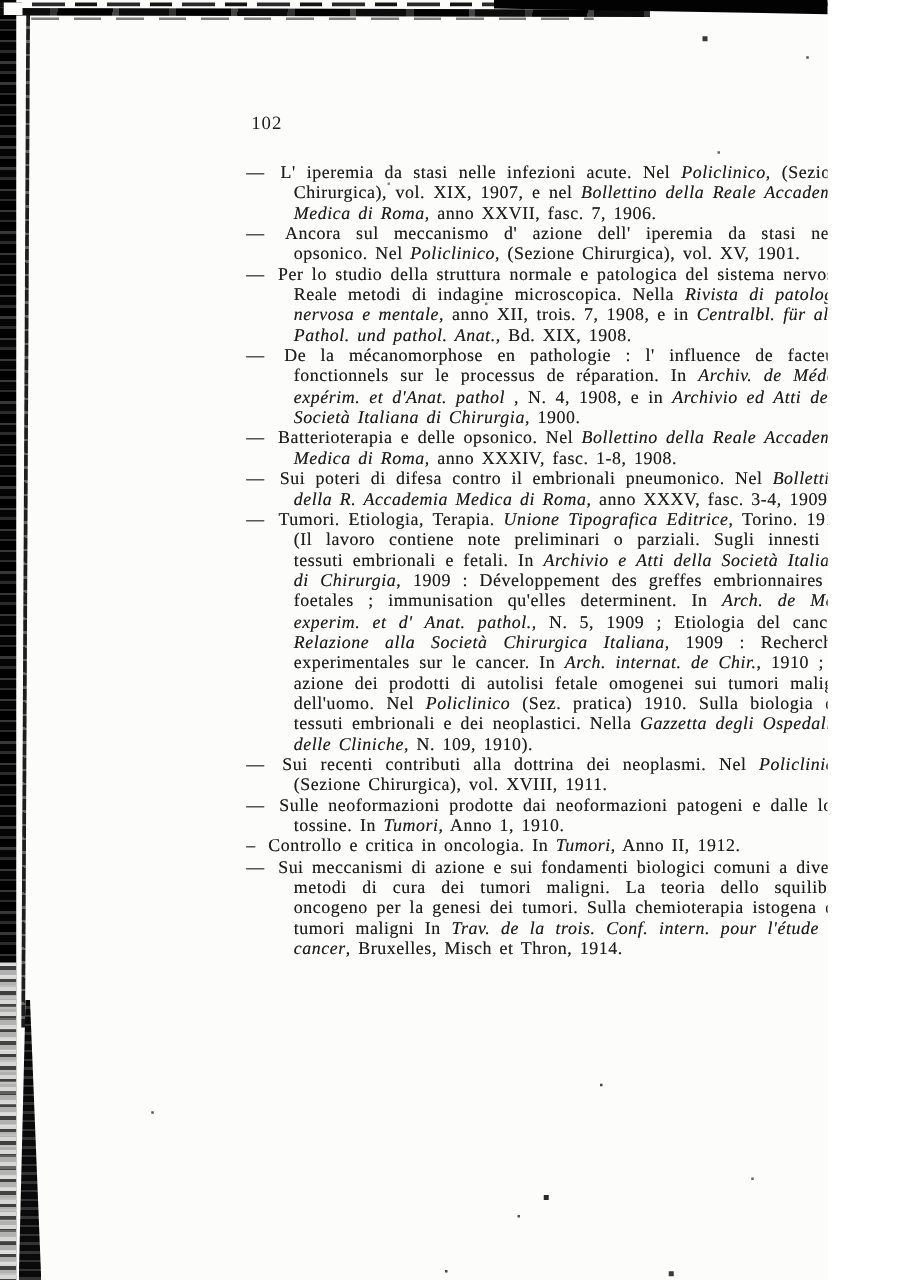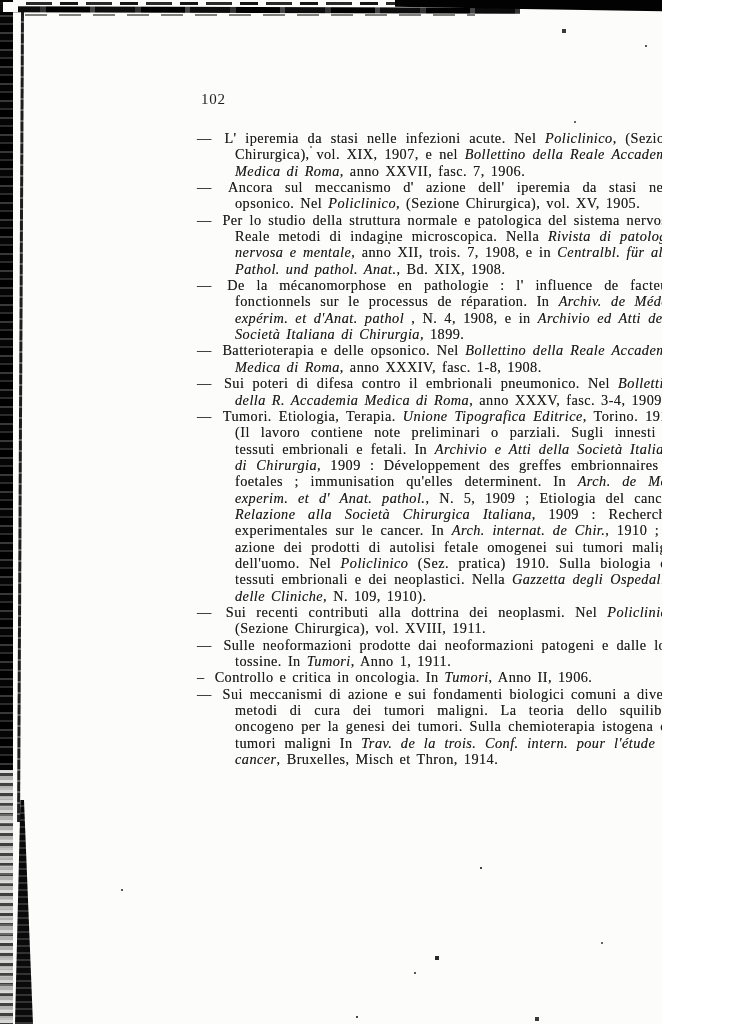--- a/index.html
+++ b/index.html
@@ -123,25 +123,25 @@
   <div class="top-edge-band"></div>
   <div class="top-edge-wedge"></div>
   <div class="top-edge-line2"></div>
   <div class="corner-right-strip"></div>
   <div class="corner-notch"></div>
   <div class="specks"></div>
 
   <div class="page-number">102</div>
   <div class="bib-entries">
       <div class="entry"><span class="dash">— </span><span>L' iperemia da stasi nelle infezioni acute. Nel </span><span class="it">Policlinico</span><span>, (Sezione Chirurgica), vol. XIX, 1907, e nel </span><span class="it">Bollettino della Reale Accademia Medica di Roma</span><span>, anno XXVII, fasc. 7, 1906.</span></div>
-      <div class="entry"><span class="dash">— </span><span>Ancora sul meccanismo d' azione dell' iperemia da stasi nelle opsonico. Nel </span><span class="it">Policlinico</span><span>, (Sezione Chirurgica), vol. XV, 1905.</span></div>
+      <div class="entry"><span class="dash">— </span><span>Ancora sul meccanismo d' azione dell' iperemia da stasi nelle opsonico. Nel </span><span class="it">Policlinico</span><span>, (Sezione Chirurgica), vol. XV, 1901.</span></div>
       <div class="entry"><span class="dash">— </span><span>Per lo studio della struttura normale e patologica del sistema nervoso. Reale metodi di indagine microscopica. Nella </span><span class="it">Rivista di patologia nervosa e mentale</span><span>, anno XII, trois. 7, 1908, e in </span><span class="it">Centralbl. für allg. Pathol. und pathol. Anat.</span><span>, Bd. XIX, 1908.</span></div>
-      <div class="entry"><span class="dash">— </span><span>De la mécanomorphose en pathologie : l' influence de facteurs fonctionnels sur le processus de réparation. In </span><span class="it">Archiv. de Médec. expérim. et d'Anat. pathol</span><span> , N. 4, 1908, e in </span><span class="it">Archivio ed Atti della Società Italiana di Chirurgia</span><span>, 1899.</span></div>
+      <div class="entry"><span class="dash">— </span><span>De la mécanomorphose en pathologie : l' influence de facteurs fonctionnels sur le processus de réparation. In </span><span class="it">Archiv. de Médec. expérim. et d'Anat. pathol</span><span> , N. 4, 1908, e in </span><span class="it">Archivio ed Atti della Società Italiana di Chirurgia</span><span>, 1900.</span></div>
       <div class="entry"><span class="dash">— </span><span>Batterioterapia e delle opsonico. Nel </span><span class="it">Bollettino della Reale Accademia Medica di Roma</span><span>, anno XXXIV, fasc. 1-8, 1908.</span></div>
       <div class="entry"><span class="dash">— </span><span>Sui poteri di difesa contro il embrionali pneumonico. Nel </span><span class="it">Bollettino della R. Accademia Medica di Roma</span><span>, anno XXXV, fasc. 3-4, 1909.</span></div>
       <div class="entry"><span class="dash">— </span><span>Tumori. Etiologia, Terapia. </span><span class="it">Unione Tipografica Editrice</span><span>, Torino. 1911. (Il lavoro contiene note preliminari o parziali. Sugli innesti di tessuti embrionali e fetali. In </span><span class="it">Archivio e Atti della Società Italiana di Chirurgia</span><span>, 1909 : Développement des greffes embrionnaires et foetales ; immunisation qu'elles determinent. In </span><span class="it">Arch. de Méd. experim. et d' Anat. pathol.</span><span>, N. 5, 1909 ; Etiologia del cancro. </span><span class="it">Relazione alla Società Chirurgica Italiana</span><span>, 1909 : Recherches experimentales sur le cancer. In </span><span class="it">Arch. internat. de Chir.</span><span>, 1910 ; L' azione dei prodotti di autolisi fetale omogenei sui tumori maligni dell'uomo. Nel </span><span class="it">Policlinico</span><span> (Sez. pratica) 1910. Sulla biologia dei tessuti embrionali e dei neoplastici. Nella </span><span class="it">Gazzetta degli Ospedali e delle Cliniche</span><span>, N. 109, 1910).</span></div>
       <div class="entry"><span class="dash">— </span><span>Sui recenti contributi alla dottrina dei neoplasmi. Nel </span><span class="it">Policlinico</span><span>, (Sezione Chirurgica), vol. XVIII, 1911.</span></div>
-      <div class="entry"><span class="dash">— </span><span>Sulle neoformazioni prodotte dai neoformazioni patogeni e dalle loro tossine. In </span><span class="it">Tumori</span><span>, Anno 1, 1911.</span></div>
-      <div class="entry"><span class="dash">– </span><span>Controllo e critica in oncologia. In </span><span class="it">Tumori</span><span>, Anno II, 1906.</span></div>
+      <div class="entry"><span class="dash">— </span><span>Sulle neoformazioni prodotte dai neoformazioni patogeni e dalle loro tossine. In </span><span class="it">Tumori</span><span>, Anno 1, 1910.</span></div>
+      <div class="entry"><span class="dash">– </span><span>Controllo e critica in oncologia. In </span><span class="it">Tumori</span><span>, Anno II, 1912.</span></div>
       <div class="entry"><span class="dash">— </span><span>Sui meccanismi di azione e sui fondamenti biologici comuni a diversi metodi di cura dei tumori maligni. La teoria dello squilibrio oncogeno per la genesi dei tumori. Sulla chemioterapia istogena dei tumori maligni In </span><span class="it">Trav. de la trois. Conf. intern. pour l'étude du cancer</span><span>, Bruxelles, Misch et Thron, 1914.</span></div>
     </div>
 
 </div>
 
 </body></html>

